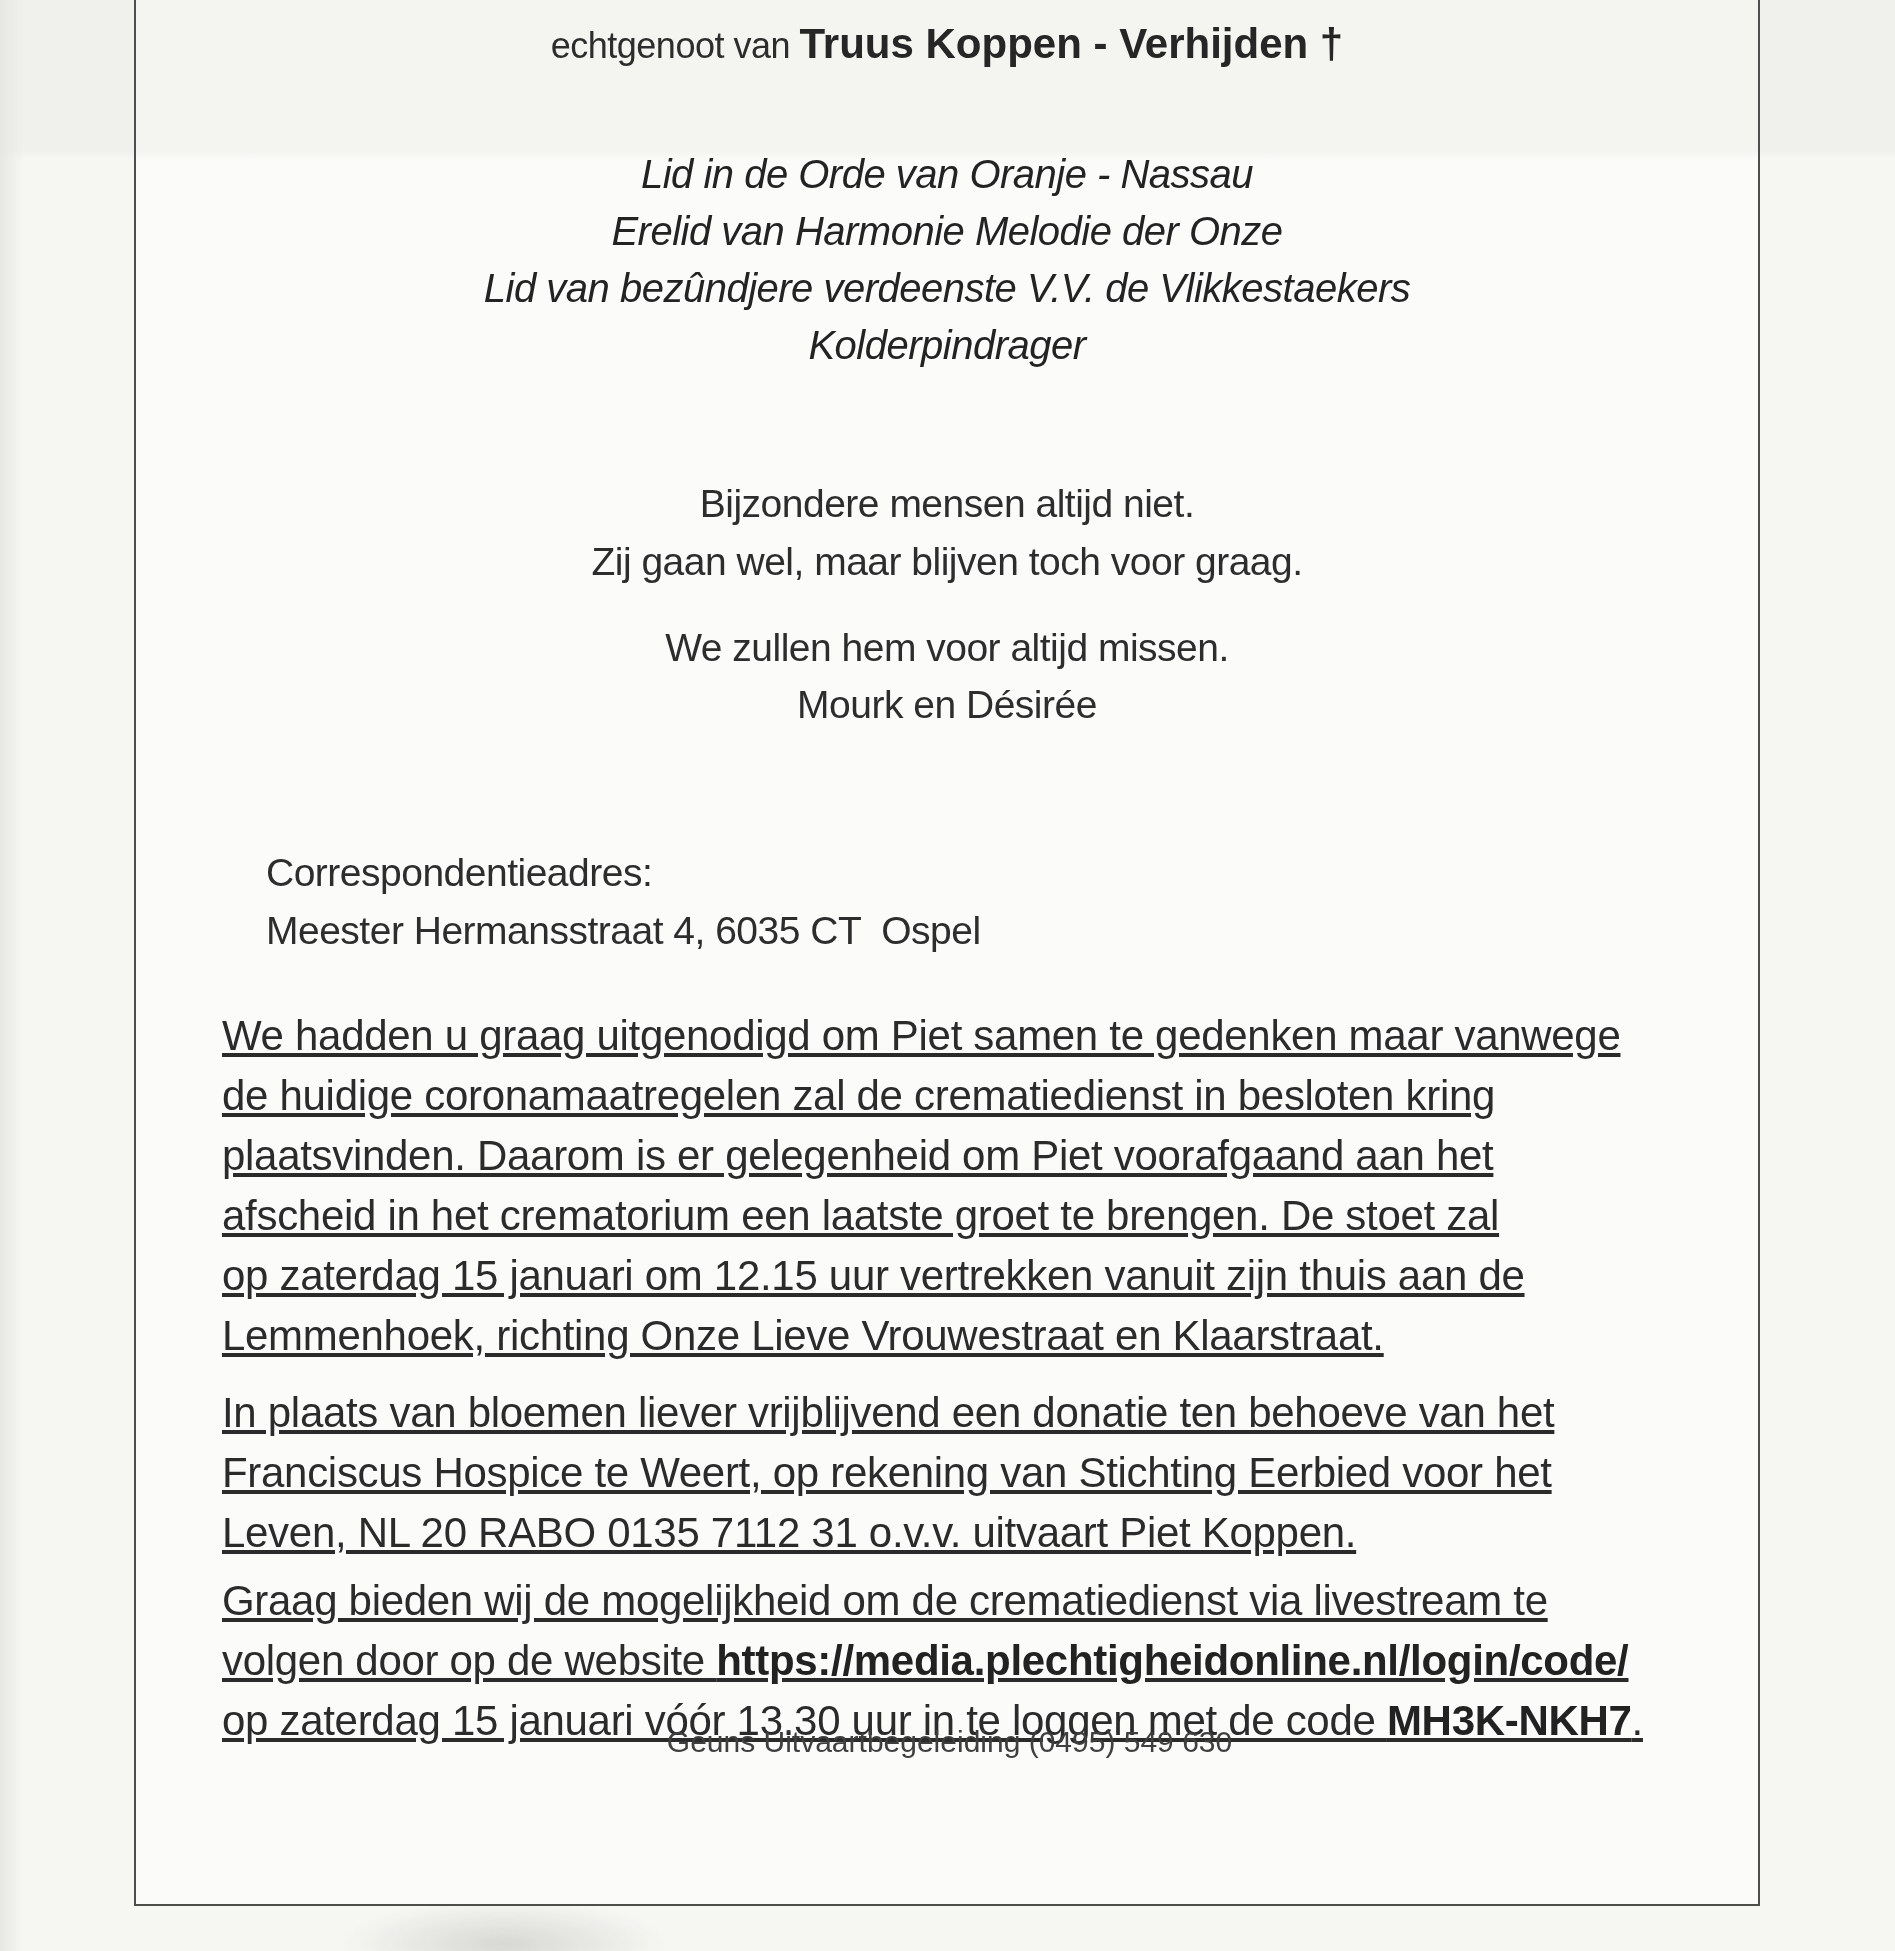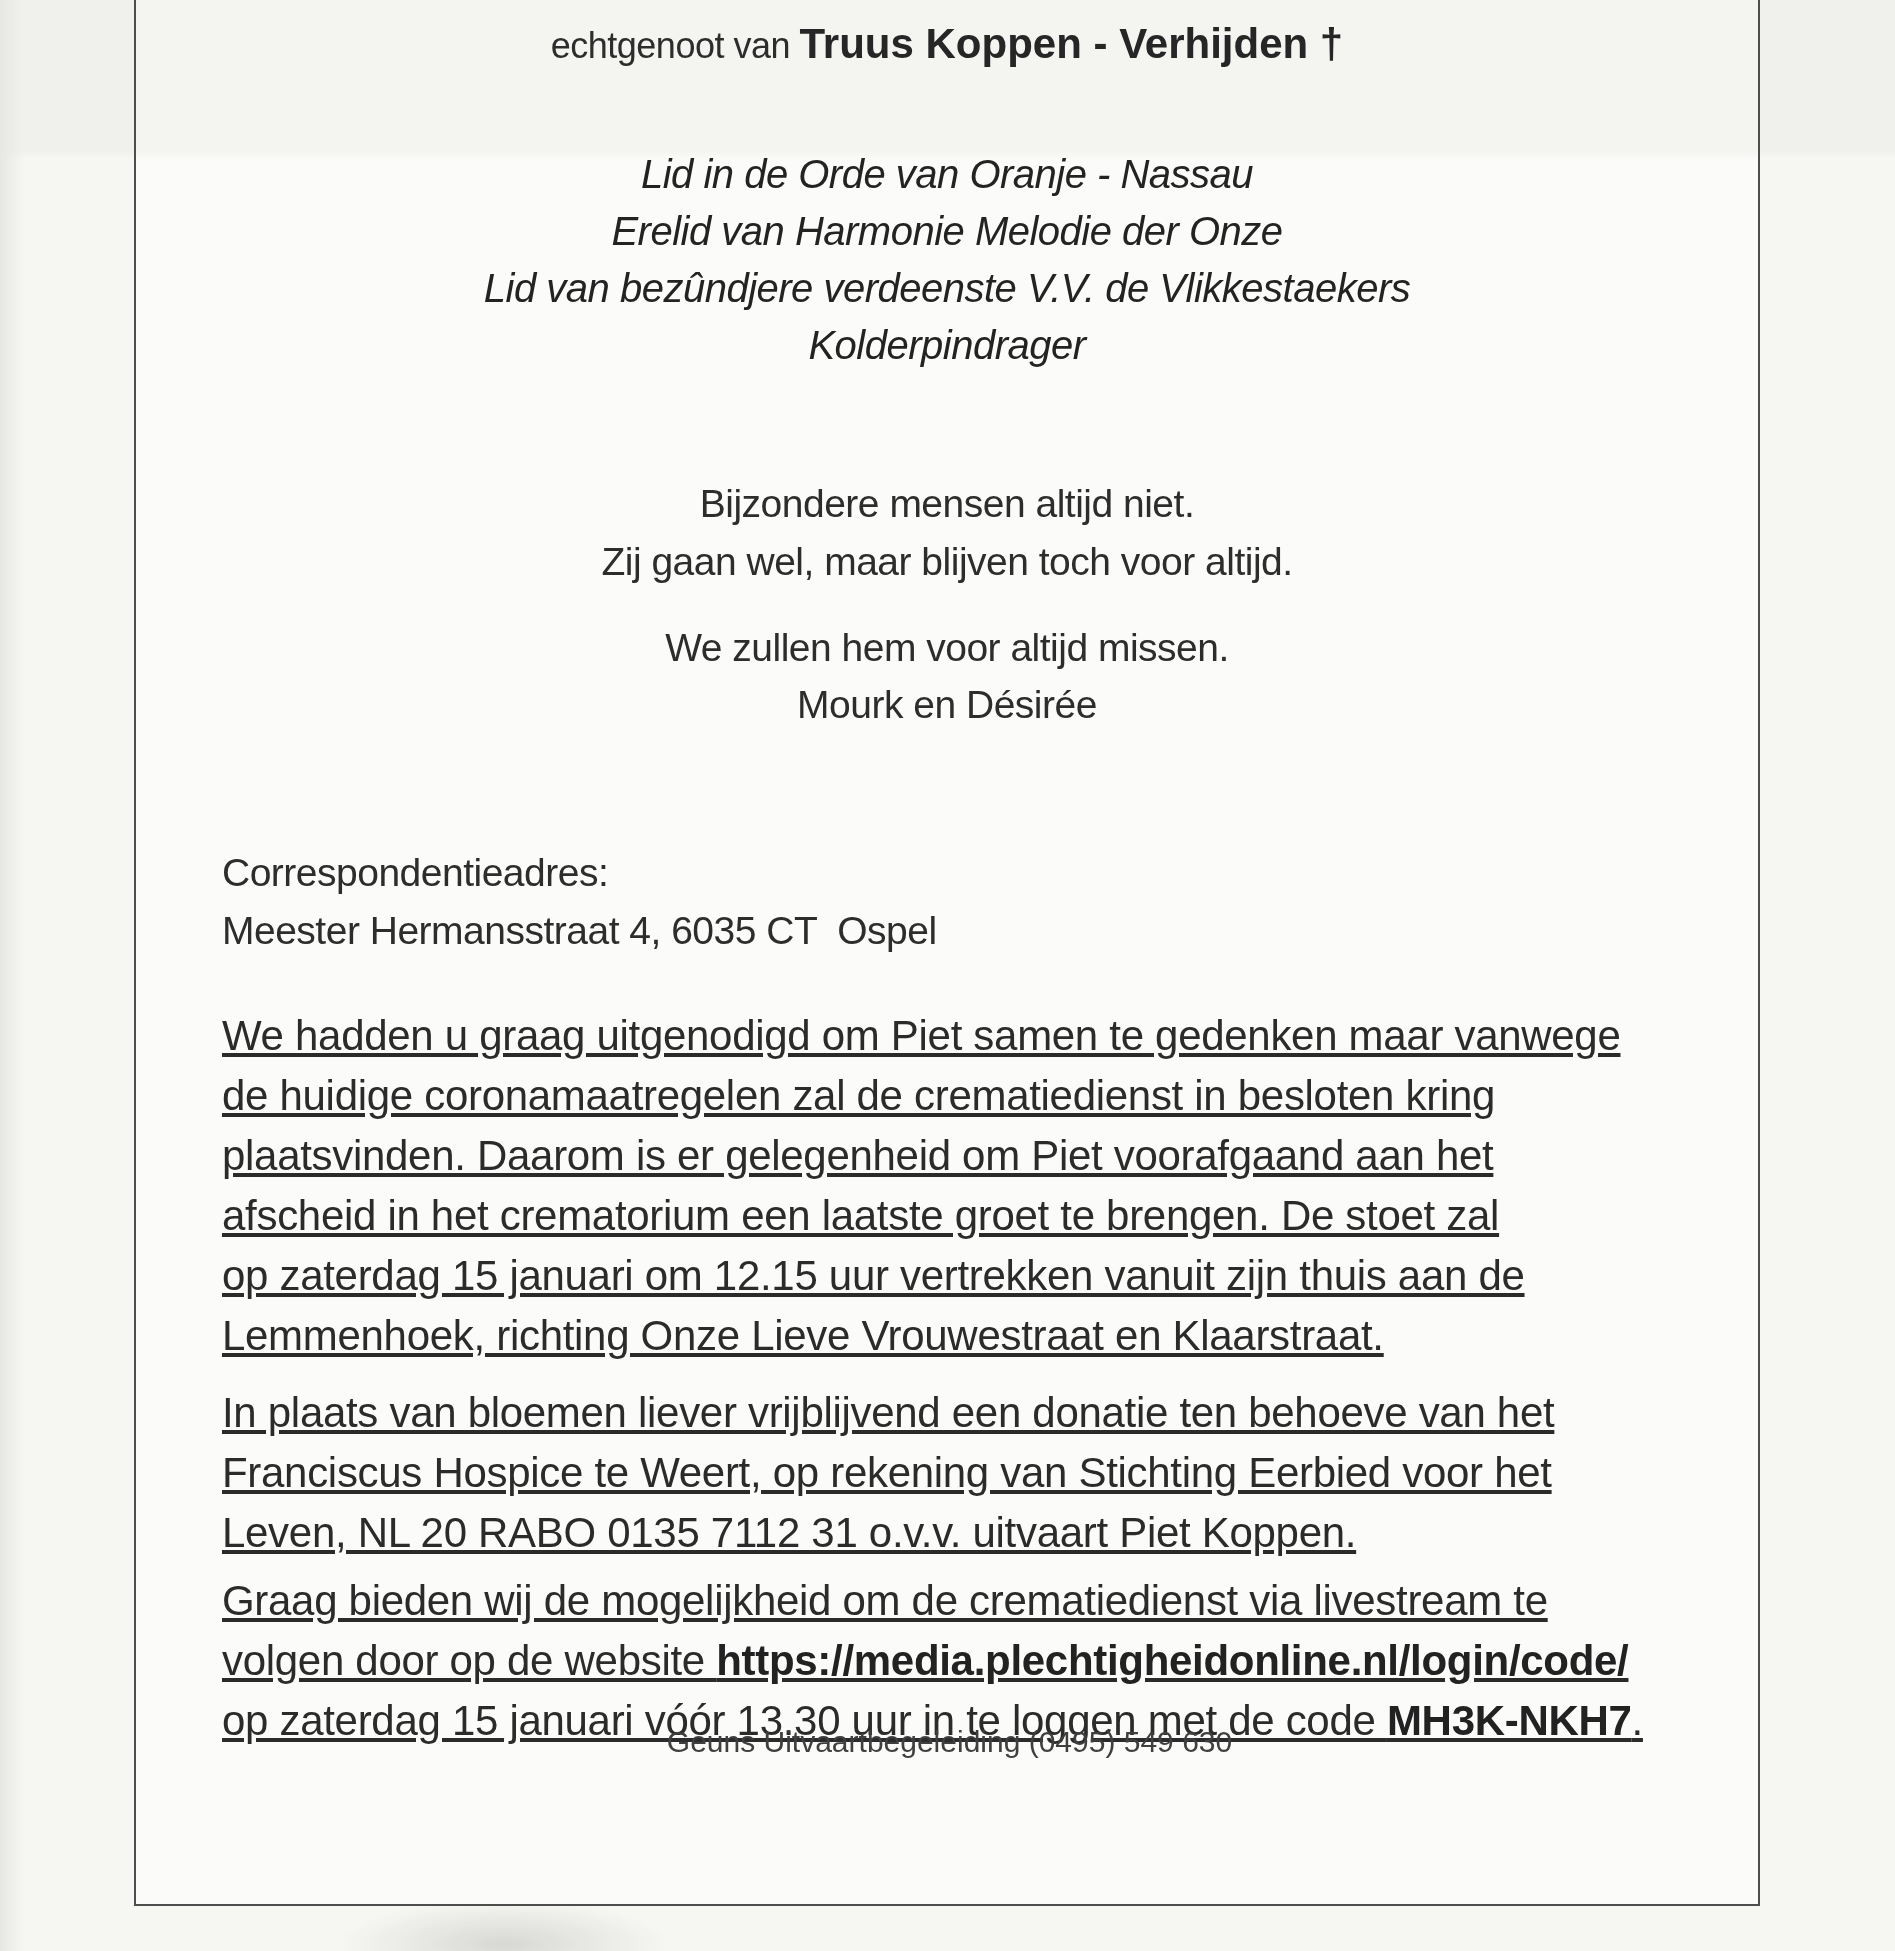--- a/index.html
+++ b/index.html
@@ -36,21 +36,21 @@
   .leftcol { padding-left: 86px; padding-right: 81px; text-align: left; }
 
   .header { top: 18px; font-size: 36px; line-height: 52px; letter-spacing: -0.5px; }
   .header .name { font-size: 42px; font-weight: bold; color: #262626; letter-spacing: 0; }
 
   .honors { top: 146px; font-style: italic; font-size: 40px; line-height: 57px; letter-spacing: -0.5px; color: #232323; }
   .verse { top: 475px; font-size: 39px; line-height: 58px; letter-spacing: -0.5px; }
   .farewell { top: 619px; font-size: 39px; line-height: 57px; letter-spacing: -0.5px; }
 
   .correspondence { top: 844px; font-size: 39px; line-height: 58px; letter-spacing: -0.5px; }
-  .correspondence .line, .correspondence div { white-space: pre-wrap; }
+  .correspondence .line, .correspondence div { white-space: pre-wrap; margin-left: 44px; }
 
   .para { font-size: 42px; line-height: 60px; letter-spacing: -0.3px; color: #2b2b2b; text-decoration: underline; }
   .para-ceremony { top: 1006px; }
   .para-donation { top: 1383px; }
   .para-livestream { top: 1571px; }
   .para .bold, .bold { font-weight: bold; color: #222; }
 
   .footer { top: 1725px; font-size: 30px; letter-spacing: 0; color: #3f3f3f; text-align: center; }
 
   .line { white-space: pre-wrap; }
@@ -68,21 +68,21 @@
 
   <div class="block center honors">
       <div class="line">Lid in de Orde van Oranje - Nassau</div>
       <div class="line">Erelid van Harmonie Melodie der Onze</div>
       <div class="line">Lid van bezûndjere verdeenste V.V. de Vlikkestaekers</div>
       <div class="line">Kolderpindrager</div>
     </div>
 
   <div class="block center verse">
       <div class="line">Bijzondere mensen altijd niet.</div>
-      <div class="line">Zij gaan wel, maar blijven toch voor altijd.</div>
+      <div class="line">Zij gaan wel, maar blijven toch voor graag.</div>
     </div>
 
   <div class="block center farewell">
       <div class="line">We zullen hem voor altijd missen.</div>
       <div class="line">Mourk en Désirée</div>
     </div>
 
   <div class="block leftcol correspondence">
     <div>Correspondentieadres:</div>
     <div>Meester Hermansstraat 4, 6035 CT  Ospel</div>

